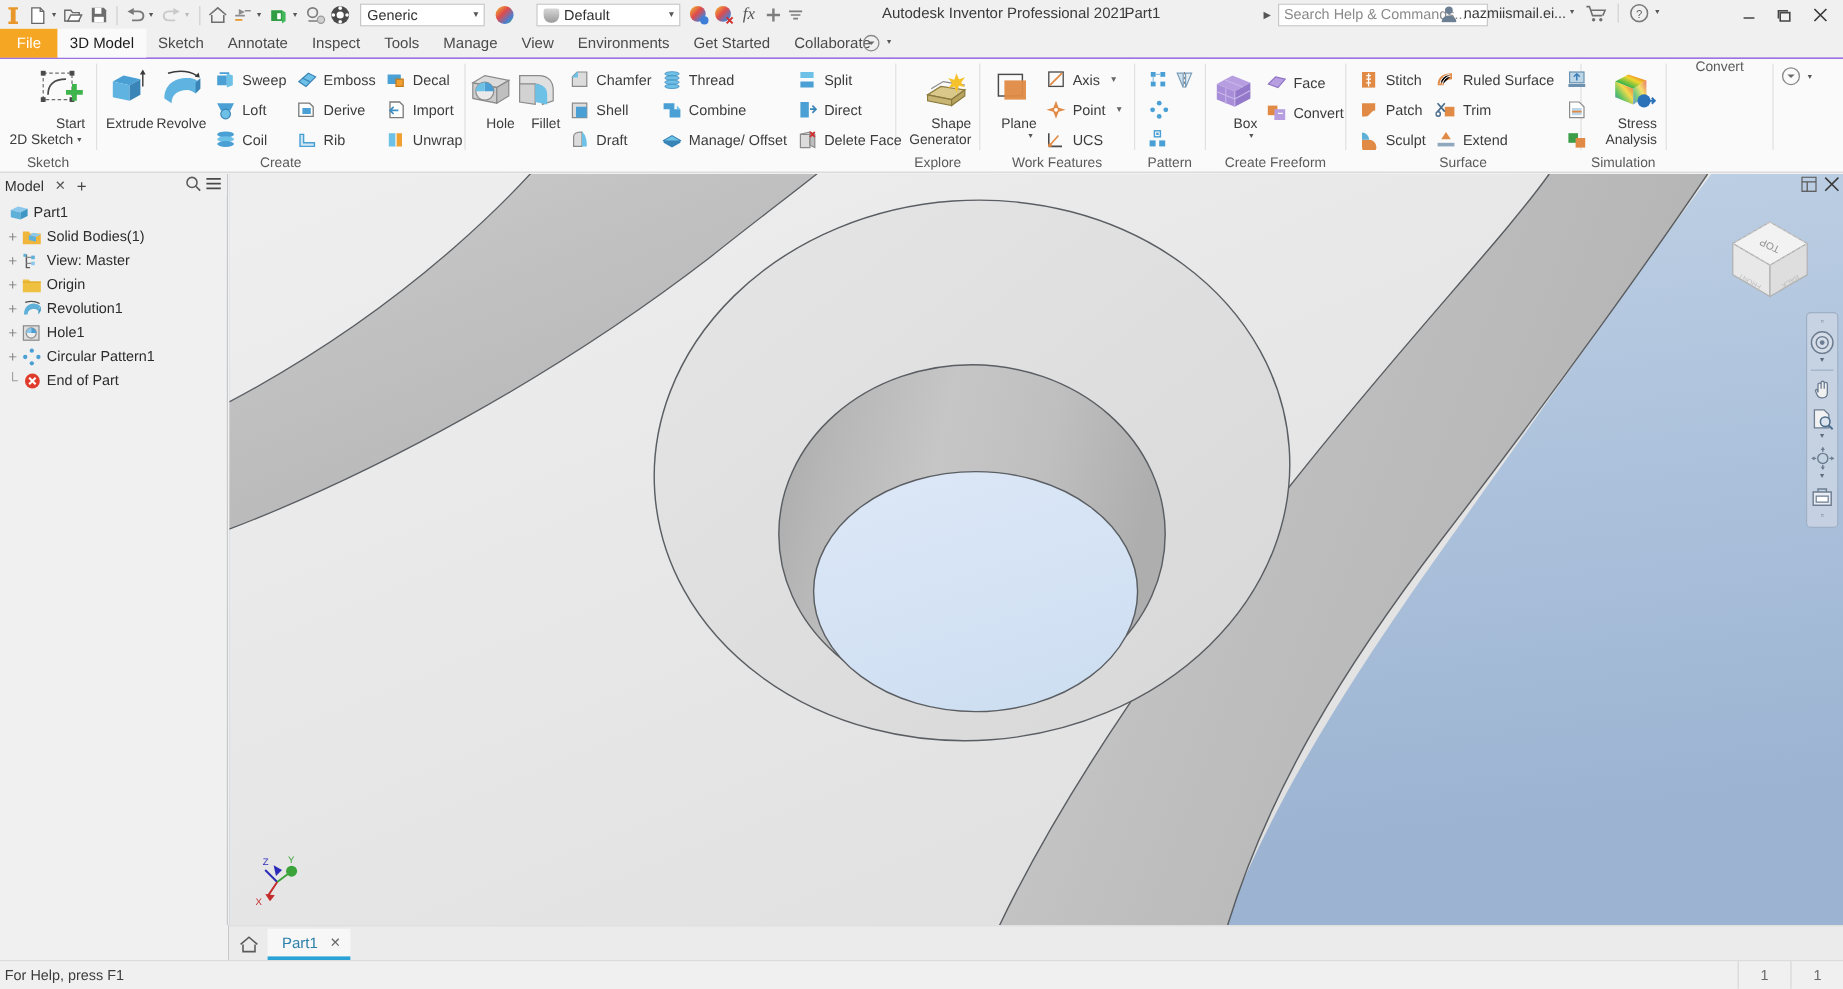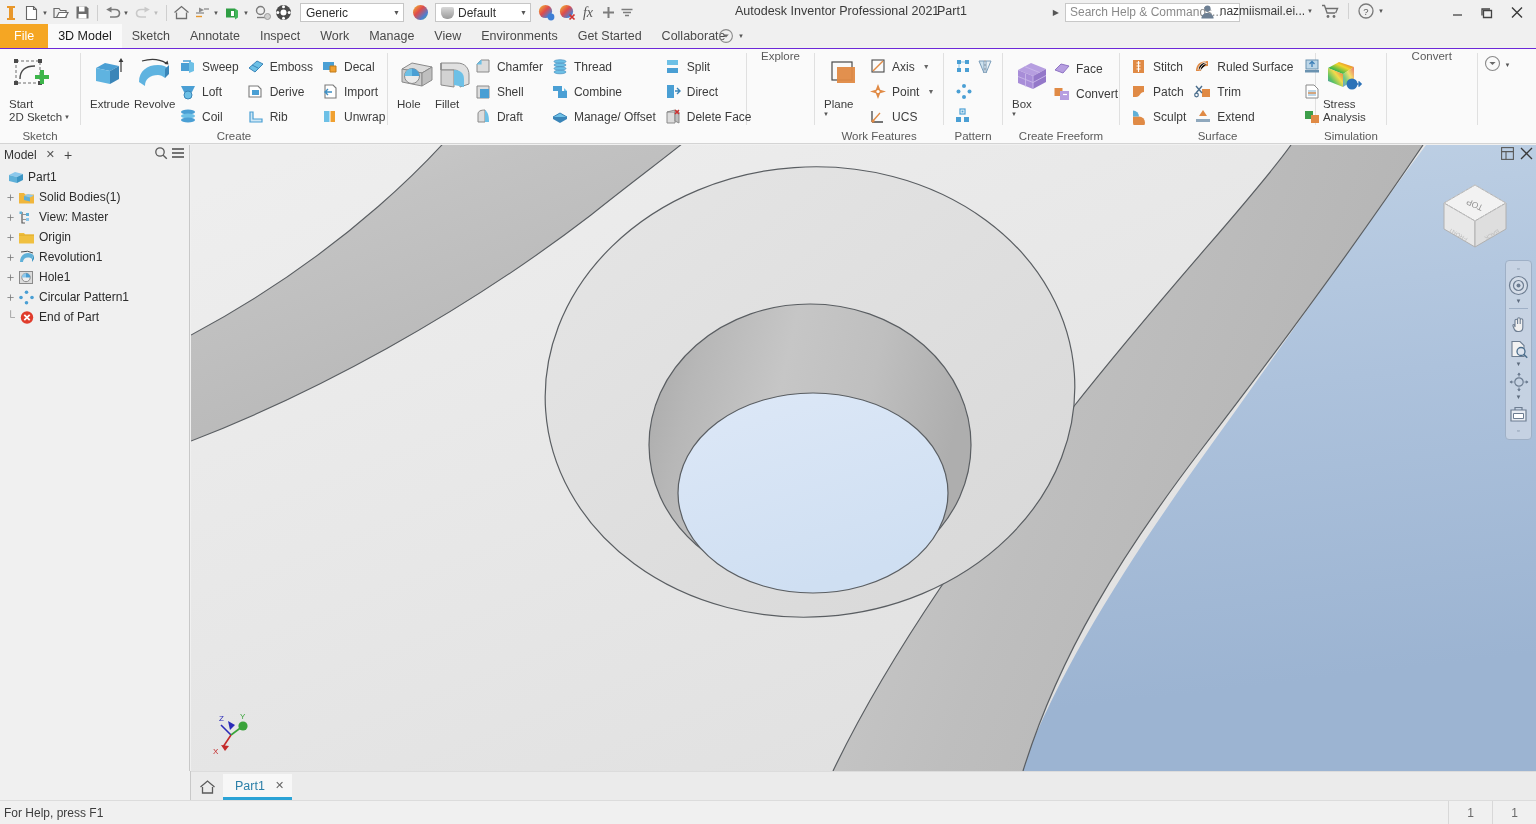--- a/index.html
+++ b/index.html
@@ -74,21 +74,21 @@
   }
   .panel { position: relative; display: flex; flex-direction: column; height: 95px; }
   .panel-body { flex: 1; display: flex; align-items: flex-start; padding: 3px 6px 0 6px; }
   .panel-title {
     height: 15px; line-height: 14px; text-align: center; font-size: 11.5px;
     color: #5a5a5a; white-space: nowrap;
   }
   .panel-div { width: 1px; background: #e0e0e0; margin: 4px 0 18px 0; }
 
   .bigbtn {
-    display: flex; flex-direction: column; align-items: flex-start; justify-content: flex-start;
+    display: flex; flex-direction: column; align-items: flex-end; justify-content: flex-start;
     min-width: 44px; padding: 2px 3px 0 3px; cursor: default;
   }
   .bigbtn .ico { height: 44px; display: flex; align-items: center; justify-content: center; }
   .bigbtn .lbl { font-size: 11.5px; color: #3c3c3c; text-align: center; line-height: 13px; white-space: nowrap; }
   .smallcol { display: flex; flex-direction: column; padding-top: 2px; }
   .smallbtn {
     display: flex; align-items: center; height: 25px; padding: 0 4px 0 2px;
     font-size: 12px; color: #3c3c3c; white-space: nowrap;
   }
   .smallbtn .ico { width: 22px; height: 20px; display: flex; align-items: center; justify-content: center; flex: none; }
@@ -283,21 +283,21 @@
             <linearGradient id="gw" x1="0" y1="0" x2="1" y2="1">
               <stop offset="0" stop-color="#f2c230"></stop>
               <stop offset=".4" stop-color="#e04b4b"></stop>
               <stop offset=".75" stop-color="#4a7fd4"></stop>
               <stop offset="1" stop-color="#54b85a"></stop>
             </linearGradient>
           </defs>
           <circle cx="8.5" cy="8.5" r="7.5" fill="url(#gw)"></circle>
         </svg>
     </div>
-    <div class="combo" style="width:96px; margin-left:4px">
+    <div class="combo" style="width:120px; margin-left:16px">
       <span style="width:13px;height:12px;background:linear-gradient(#d8d8d8,#9a9a9a);border-radius:2px 2px 6px 6px;display:inline-block;margin-right:4px"></span>
       <span class="cval">Default</span>
       <span class="cdrop">▼</span>
     </div>
     <div class="qbtn" style="margin-left:5px">
       <svg width="17" height="17" viewBox="0 0 17 17">
           <defs>
             <linearGradient id="gw2" x1="0" y1="0" x2="1" y2="1">
               <stop offset="0" stop-color="#f2c230"></stop>
               <stop offset=".45" stop-color="#e04b4b"></stop>
@@ -390,21 +390,21 @@
       </div>
     </div>
   </div>
 
   <div class="tabstrip">
     <div class="tab file">File</div>
     <div class="tab active">3D Model</div>
     <div class="tab">Sketch</div>
     <div class="tab">Annotate</div>
     <div class="tab">Inspect</div>
-    <div class="tab">Work</div>
+    <div class="tab">Tools</div>
     <div class="tab">Manage</div>
     <div class="tab">View</div>
     <div class="tab">Environments</div>
     <div class="tab">Get Started</div>
     <div class="tab">Collaborate</div>
     <div class="tabstrip-right" style="position:absolute;left:718px;top:3px;display:flex;align-items:center">
       <span style="display:inline-flex">
         <svg width="16" height="16" viewBox="0 0 16 16">
             <circle cx="8" cy="8" r="6.4" fill="none" stroke="#8a8a8a" stroke-width="1.1"></circle>
             <path d="M5.2 6.6l2.8 2.8 2.8-2.8z" fill="#6a6a6a"></path>
@@ -677,20 +677,35 @@
                 </svg>
               </span>
             <span class="lbl">Delete Face</span>
           </div>
         </div>
       </div>
     </div>
     <div class="panel-div"></div>
 
     <div class="panel" style="width:69px">
+      <div class="panel-body" style="justify-content:center">
+        <div class="bigbtn" style="min-width:62px">
+          <span class="ico">
+            <svg width="42" height="40" viewBox="0 0 42 40">
+              <path d="M6 23l11-7 20 3-11 8z" fill="#d9c88a" stroke="#8a7a3c" stroke-width="1"></path>
+              <path d="M6 23v5l20 4v-5z" fill="#c8b574" stroke="#8a7a3c" stroke-width="1"></path>
+              <path d="M26 27l11-8v5l-11 8z" fill="#b8a45f" stroke="#8a7a3c" stroke-width="1"></path>
+              <path d="M9 18l10-6 18 3" fill="none" stroke="#8a8a8a" stroke-width="1"></path>
+              <path d="M30 5l2.2 5 5-1.6-3.2 4.4 3.2 4-5-1.3L30 21l-1.8-5-5 1.3 3.2-4-3.2-4.4 5 1.6z" fill="#f5c22c"></path>
+            </svg>
+          </span>
+          <span class="lbl">Shape</span>
+          <span class="lbl">Generator</span>
+        </div>
+      </div>
       <div class="panel-title">Explore</div>
     </div>
     <div class="panel-div"></div>
 
     <div class="panel" style="width:128px">
       <div class="panel-body">
         <div class="bigbtn" style="min-width:44px">
           <span class="ico">
             <svg width="40" height="40" viewBox="0 0 40 40">
               <rect x="8" y="6" width="20" height="18" fill="none" stroke="#4a4a4a" stroke-width="1.2"></rect>

